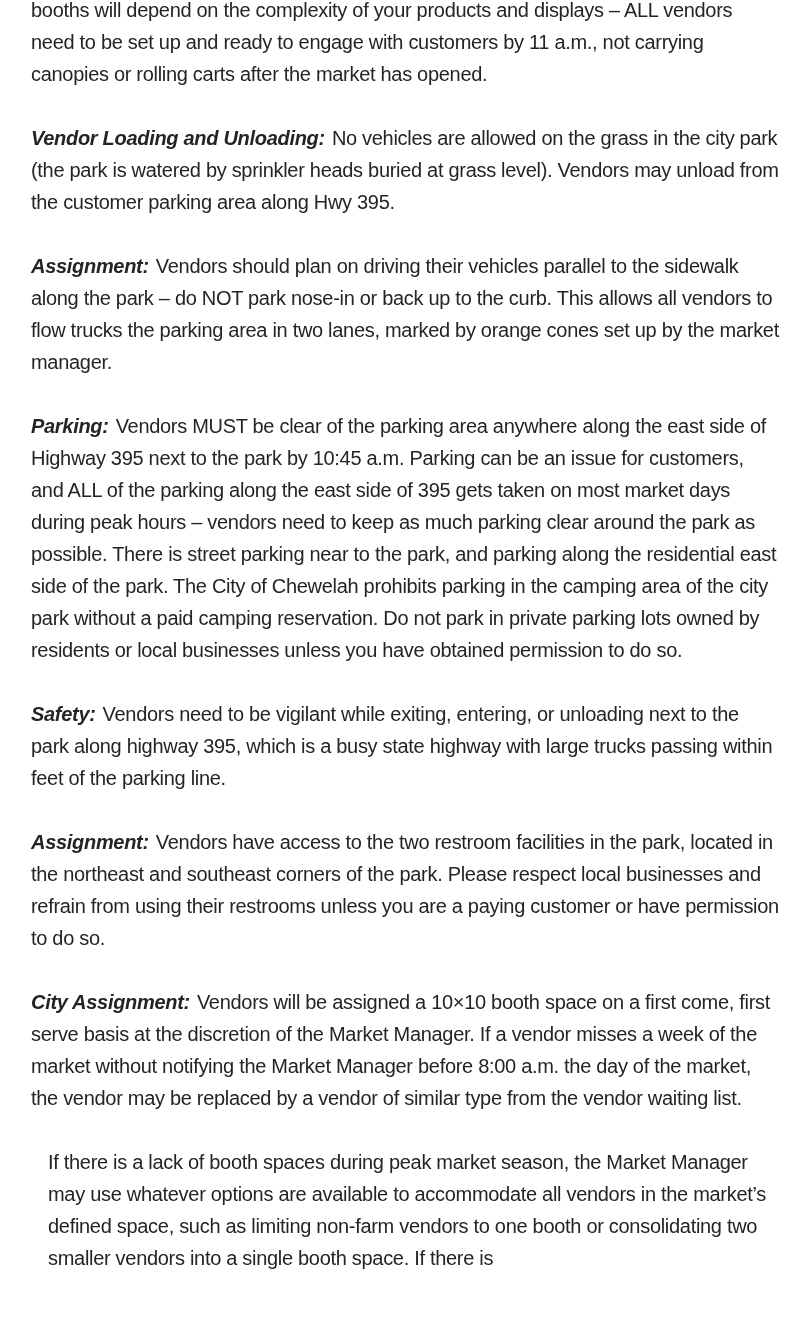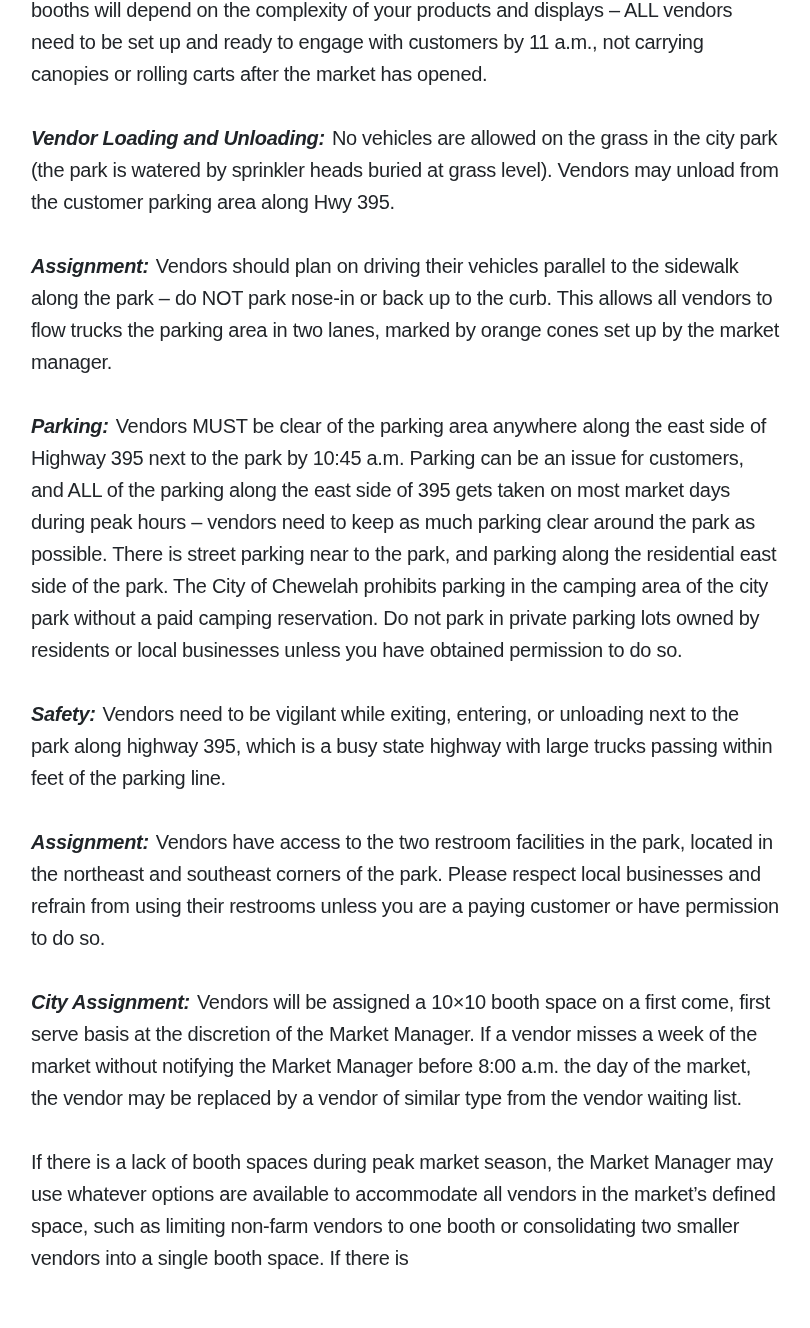--- a/index.html
+++ b/index.html
@@ -22,20 +22,21 @@
     line-height: 32px;
     letter-spacing: -0.3px;
     color: #212529;
     background: #ffffff;
   }
   .para {
     margin: 0 0 32px 0;
   }
   .para:last-child {
     margin-bottom: 0;
+    margin-left: 17px;
   }
   .lead {
     font-weight: 700;
     font-style: italic;
     margin-right: 7px;
   }
   .lead:empty {
     display: none;
     margin-right: 0;
   }

